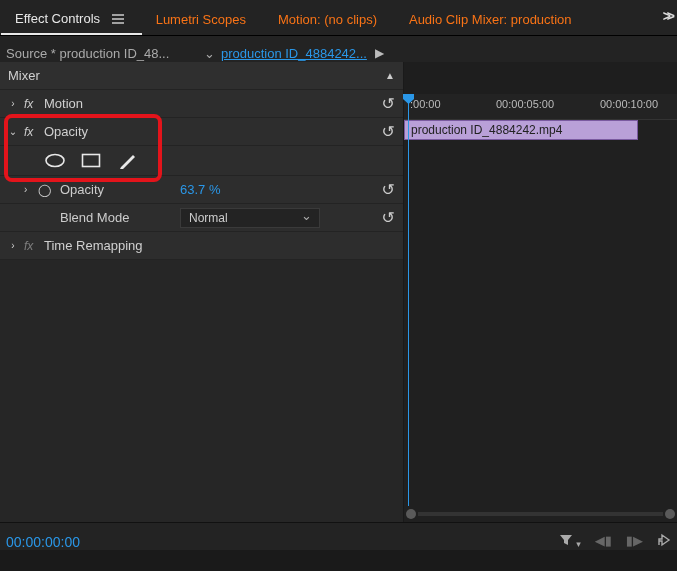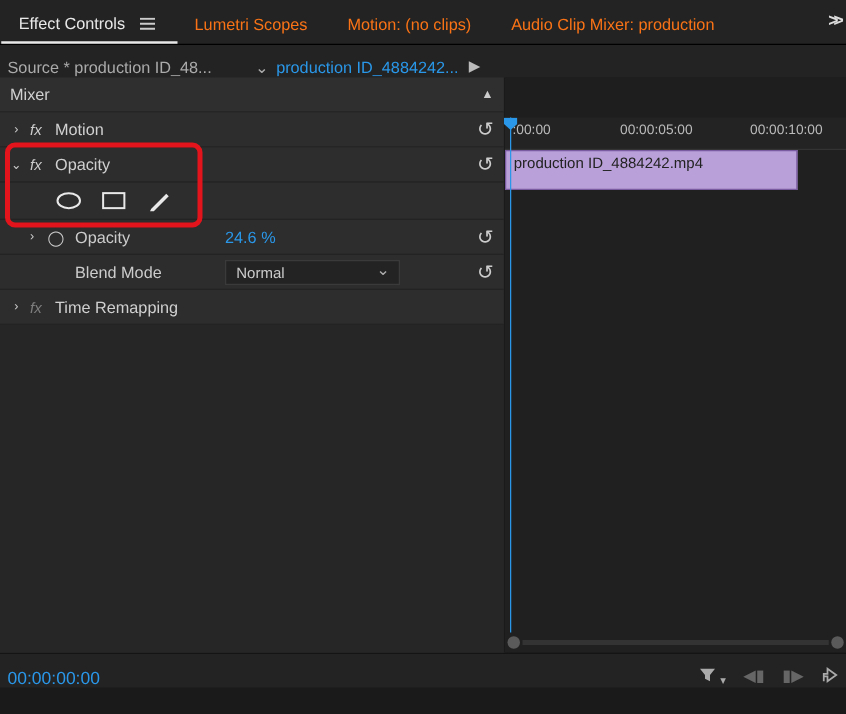--- a/index.html
+++ b/index.html
@@ -72,20 +72,21 @@
     color: #aaa;
     padding: 0 6px;
     cursor: pointer;
   }
   .source-clip {
     color: #2a97e8;
     white-space: nowrap;
     overflow: hidden;
     text-overflow: ellipsis;
     max-width: 160px;
+    text-decoration: underline;
   }
   .source-play {
     margin-left: 8px;
     color: #bbb;
     cursor: pointer;
     font-size: 12px;
   }
   
   .main-split {
     display: flex;
@@ -247,21 +248,21 @@
     font-size: 11px;
   }
   .time-tick {
     position: absolute;
     top: 4px;
   }
   .clip-bar {
     position: absolute;
     top: 26px;
     left: 0;
-    height: 32px;
+    height: 20px;
     background: #b9a0d8;
     border: 1px solid #7a5aa0;
     color: #222;
     font-size: 12px;
     padding: 2px 6px;
     width: 234px;
     overflow: hidden;
     white-space: nowrap;
   }
   .playhead {
@@ -395,21 +396,21 @@
         <svg width="18" height="18" viewBox="0 0 18 18">
             <path d="M3 15 L13 5 L15 7 L5 17 L2 17 Z M13 5 L15 3 L17 5 L15 7 Z" fill="#e8e8e8"></path>
           </svg>
       </div>
     </div>
 
     <div class="param-row">
       <span class="twist">›</span>
       <span class="stopwatch">◯</span>
       <span class="plabel">Opacity</span>
-      <span class="pvalue">24.6 %</span>
+      <span class="pvalue">63.7 %</span>
       <span class="reset">↺</span>
     </div>
 
     <div class="param-row">
       <span class="twist" style="visibility:hidden">›</span>
       <span class="stopwatch" style="visibility:hidden">◯</span>
       <span class="plabel">Blend Mode</span>
       <span class="select-wrap">
         <select class="blend-select">
           <option>Normal</option>

